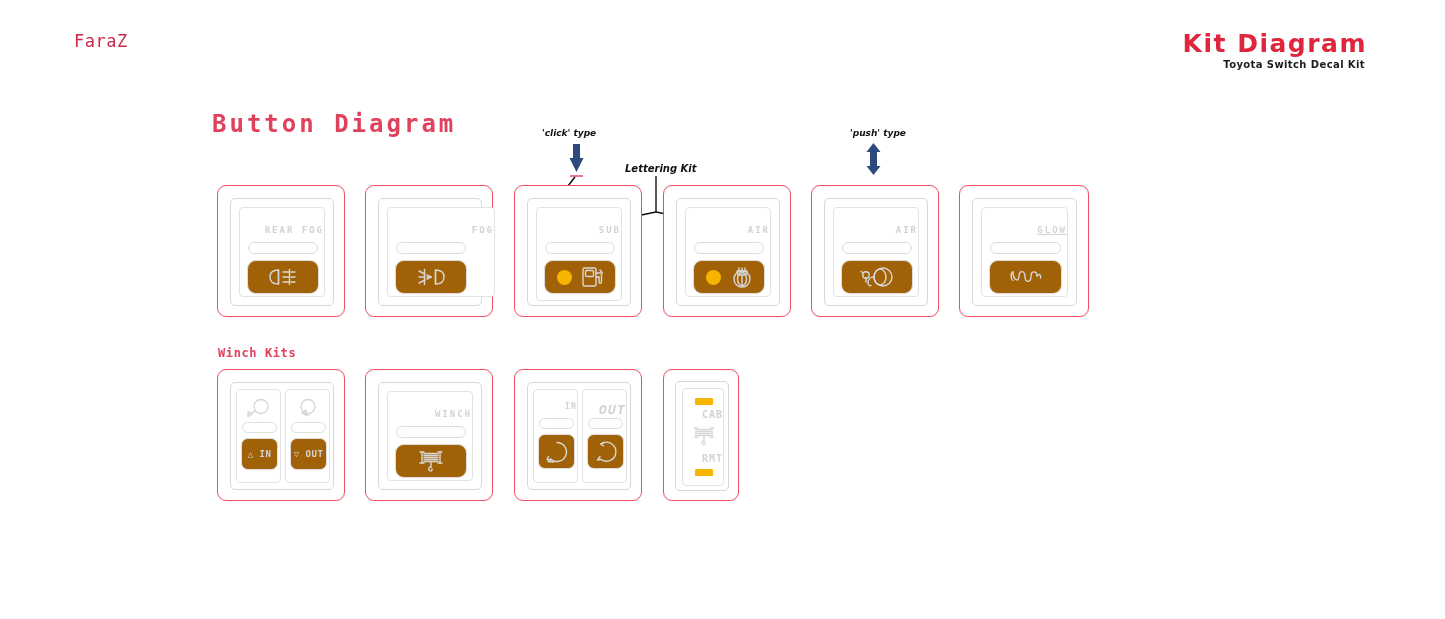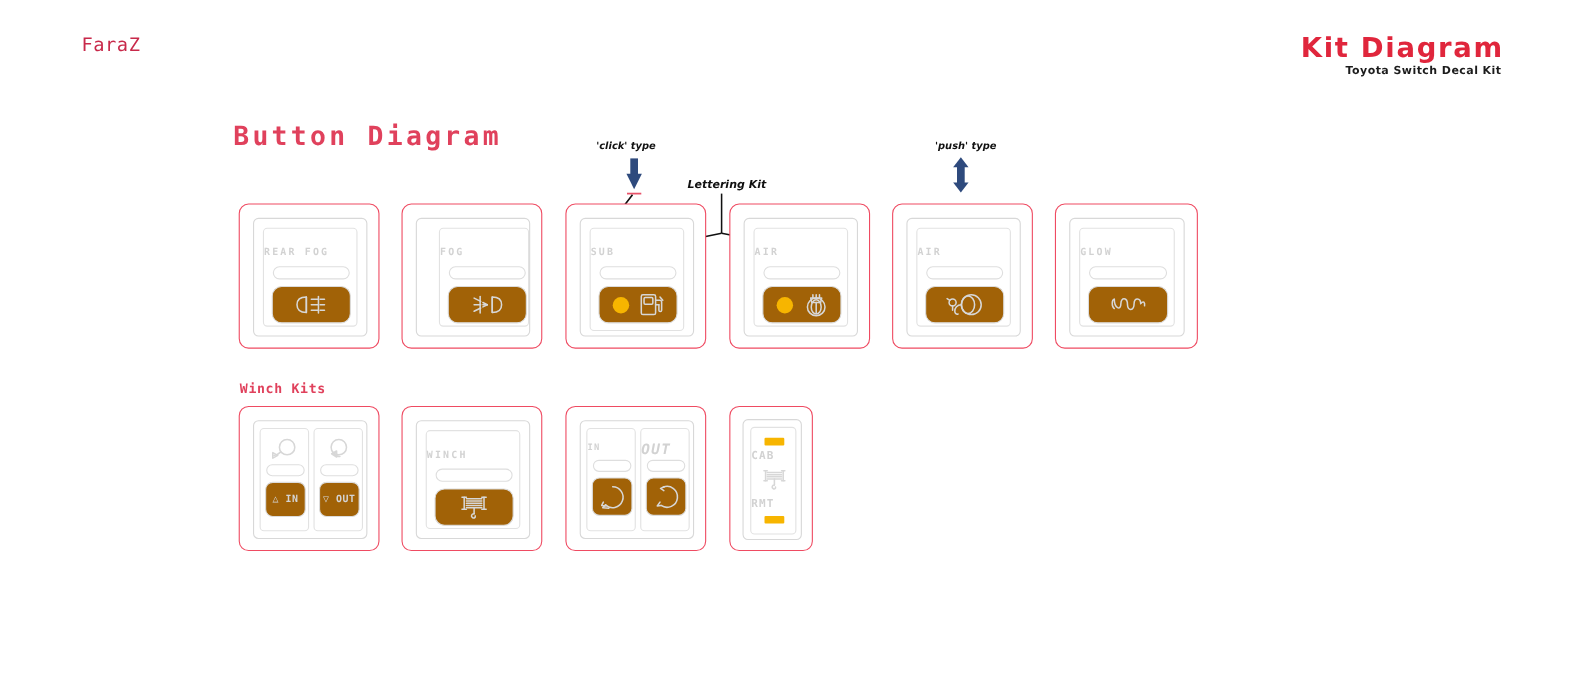--- a/index.html
+++ b/index.html
@@ -71,21 +71,21 @@
   }
   .bezel2{
     position:absolute;
     border:1.3px solid #e2e2e2;
     border-radius:4px;
     box-sizing:border-box;
     background:#fff;
   }
   .swlabel{
     position:absolute;
-    width:100%;text-align:left;
+    width:100%;text-align:right;
     font-family:"DejaVu Sans Mono","Liberation Mono",monospace;
     color:#d2d2d2;font-weight:bold;
     letter-spacing:2px;
     white-space:nowrap;
   }
   .pill{
     position:absolute;
     border:1.3px solid #dedede;
     border-radius:8px;
     box-sizing:border-box;
@@ -174,21 +174,21 @@
               <path class="ln" d="M23.5 3.5 L23.5 18.5"></path>
             </svg>
           </span>
         </div>
       </div>
     </div>
   </div>
 
   <div class="card" style="left:365px;top:185px;width:128px;height:132px;">
     <div class="bezel" style="left:12px;top:12px;width:104px;height:108px;">
-      <div class="bezel2" style="left:20px;top:8px;width:82px;height:90px;">
+      <div class="bezel2" style="left:8px;top:8px;width:108px;height:90px;">
         <div class="swlabel" style="top:17px;font-size:9px;">FOG</div>
         <div class="pill" style="left:8px;top:34px;width:70px;height:12px;"></div>
         <div class="keycap" style="left:7px;top:52px;width:72px;height:34px;">
           <span class="icon-wrap">
             <svg width="34" height="22" viewBox="0 0 34 22">
               <path class="ln" d="M21.5 4 C27.5 4 30 7.2 30 11 C30 14.8 27.5 18 21.5 18 Z"></path>
               <path class="ln" d="M21.5 4 L21.5 18"></path>
               <path class="ln" d="M5 5 L11 8 M13 9 L17 11"></path>
               <path class="ln" d="M5 11 L11 11 M13 11 L17 11"></path>
               <path class="ln" d="M5 17 L11 14 M13 13 L17 11"></path>
@@ -259,21 +259,21 @@
             </svg>
           </span>
         </div>
       </div>
     </div>
   </div>
 
   <div class="card" style="left:959px;top:185px;width:130px;height:132px;">
     <div class="bezel" style="left:12px;top:12px;width:105px;height:108px;">
       <div class="bezel2" style="left:8px;top:8px;width:87px;height:90px;">
-        <div class="swlabel" style="top:17px;font-size:9px;">GLOW</div>
+        <div class="swlabel" style="top:17px;font-size:9px;text-decoration:underline;">GLOW</div>
         <div class="pill" style="left:8px;top:34px;width:71px;height:12px;"></div>
         <div class="keycap" style="left:7px;top:52px;width:73px;height:34px;">
           <span class="icon-wrap">
             <svg width="36" height="20" viewBox="0 0 36 20">
               <path class="ln" d="M5 5 C5 13 11 16 11 9 C11 3 17 3 17 10 C17 16 23 16 23 9 C23 3 29 4 29 9"></path>
               <path class="ln" d="M5 5 C2.5 5.5 2.5 12 5 13.5"></path>
               <path class="ln" d="M29 9 C31.5 6 33 8 32.5 11"></path>
             </svg>
           </span>
         </div>

